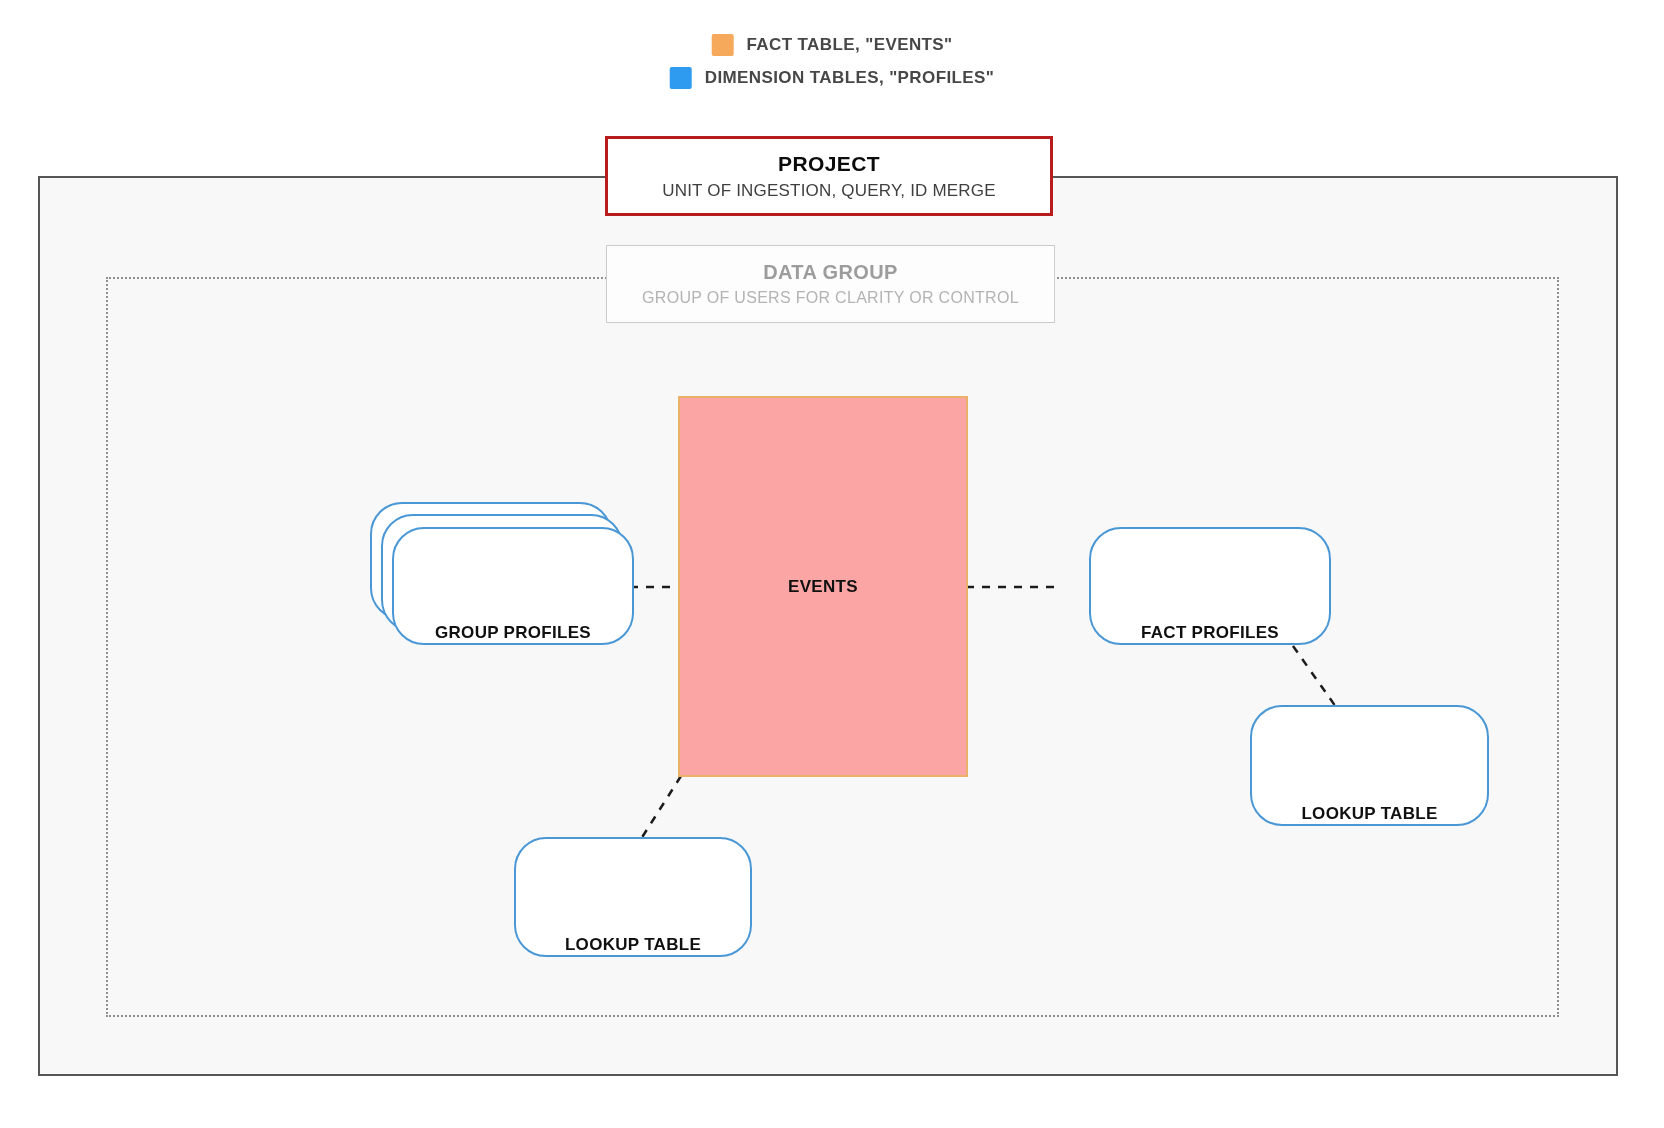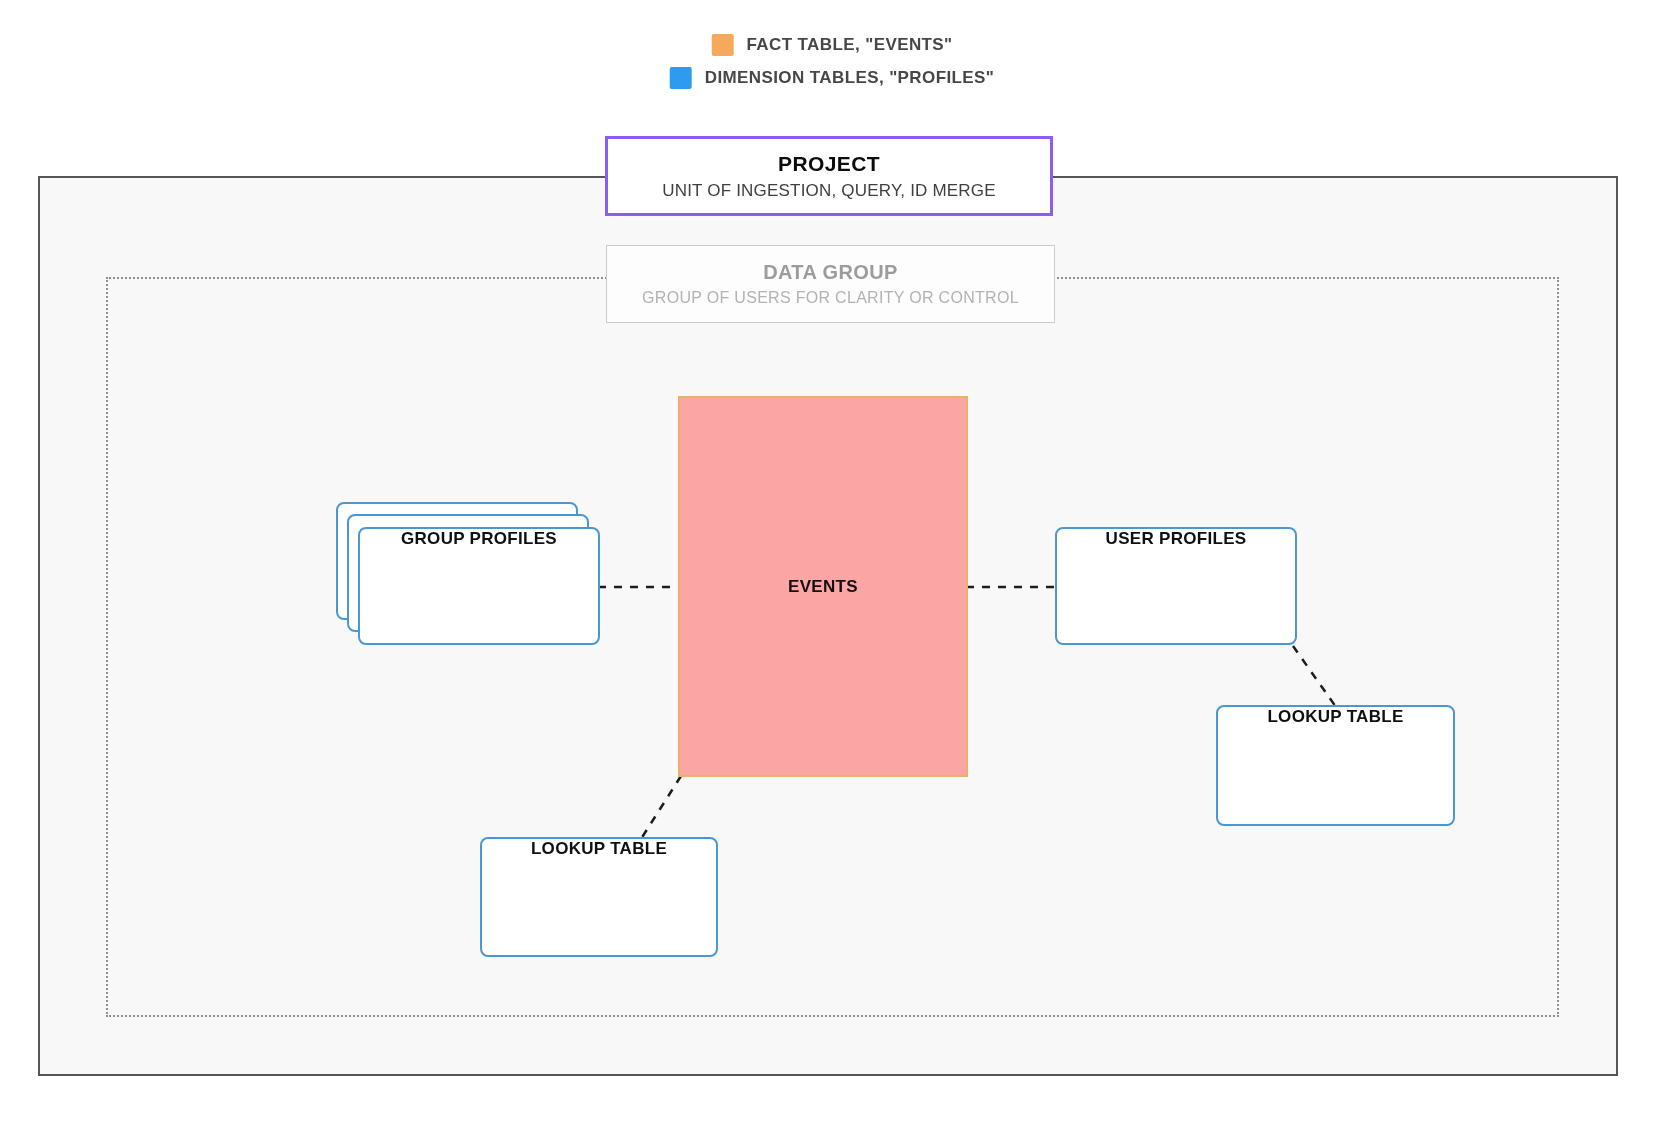--- a/index.html
+++ b/index.html
@@ -42,21 +42,21 @@
   }
 
   
   .header-box {
     position: absolute; display: flex; flex-direction: column;
     align-items: center; justify-content: center; gap: 5px; z-index: 6;
     text-align: center;
   }
   .project-box {
     left: 605px; top: 136px; width: 448px; height: 80px;
-    background: #ffffff; border: 3px solid #8b5cf6;
+    background: #ffffff; border: 3px solid #b91c1c;
   }
   .project-box .hb-title { font-size: 21px; font-weight: bold; color: #0c0c0c; letter-spacing: 0.4px; }
   .project-box .hb-subtitle { font-size: 17px; color: #3f3f3f; letter-spacing: 0.2px; }
   .dataview-box {
     left: 606px; top: 245px; width: 449px; height: 78px;
     background: #fdfdfd; border: 1px solid #cbcbcb;
   }
   .dataview-box .hb-title { font-size: 20px; font-weight: bold; color: #9c9c9c; letter-spacing: 0.4px; }
   .dataview-box .hb-subtitle { font-size: 16px; color: #b3b3b3; letter-spacing: 0.3px; }
 
@@ -66,22 +66,22 @@
     text-align: center; white-space: nowrap;
   }
   .events-box {
     position: absolute; left: 678px; top: 396px; width: 290px; height: 381px;
     background: #fca5a5; border: 2px solid var(--fact_border); z-index: 4;
     display: flex; align-items: center; justify-content: center;
   }
   .dim-box {
     position: absolute; width: 242px; height: 118px;
     background: #ffffff; border: 2px solid var(--dimension_border);
-    border-radius: 8px;
-    display: flex; align-items: flex-start; justify-content: center;
+    border-radius: 32px;
+    display: flex; align-items: flex-end; justify-content: center; margin-left: 34px;
   }
   .group-stack { position: absolute; left: 336px; top: 502px; width: 266px; height: 145px; z-index: 4; }
   .group-stack .stack-back   { left: 0;  top: 0; }
   .group-stack .stack-middle { left: 11px; top: 12px; }
   .group-stack .stack-front  { left: 22px; top: 25px; }
   .user-profiles-box { left: 1055px; top: 527px; z-index: 4; }
   .lookup-right-box  { left: 1216px; top: 705px; width: 239px; height: 121px; z-index: 4; }
   .lookup-bottom-box { left: 480px;  top: 837px; width: 238px; height: 120px; z-index: 4; }
 
   
@@ -134,21 +134,21 @@
 
   <div class="group-stack">
     <div class="dim-box stack-back"></div>
     <div class="dim-box stack-middle"></div>
     <div class="dim-box stack-front">
       <span class="node-label">GROUP PROFILES</span>
     </div>
   </div>
 
   <div class="dim-box user-profiles-box">
-    <span class="node-label">USER PROFILES</span>
+    <span class="node-label">FACT PROFILES</span>
   </div>
 
   <div class="dim-box lookup-right-box">
     <span class="node-label">LOOKUP TABLE</span>
   </div>
 
   <div class="dim-box lookup-bottom-box">
     <span class="node-label">LOOKUP TABLE</span>
   </div>
 

